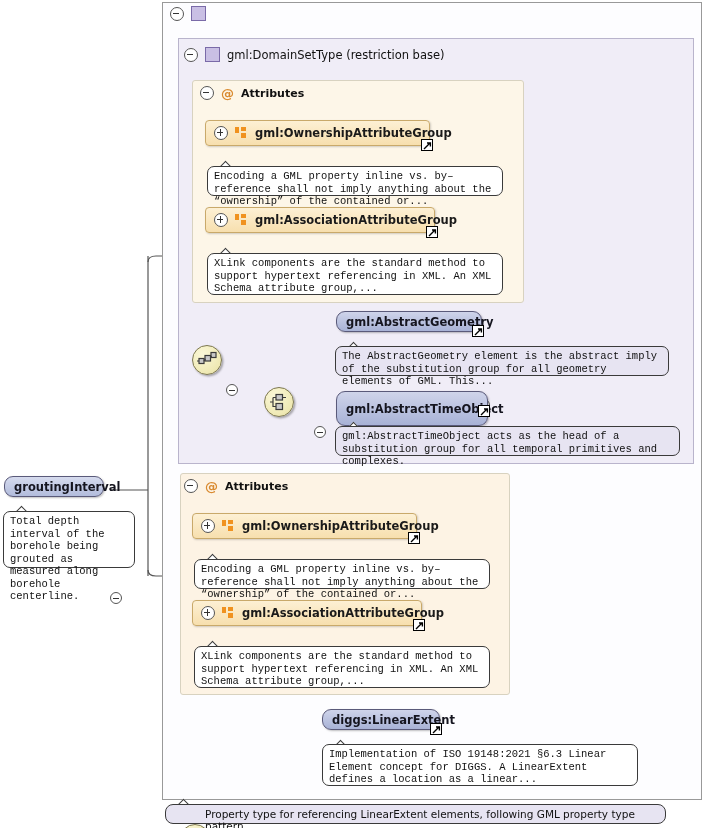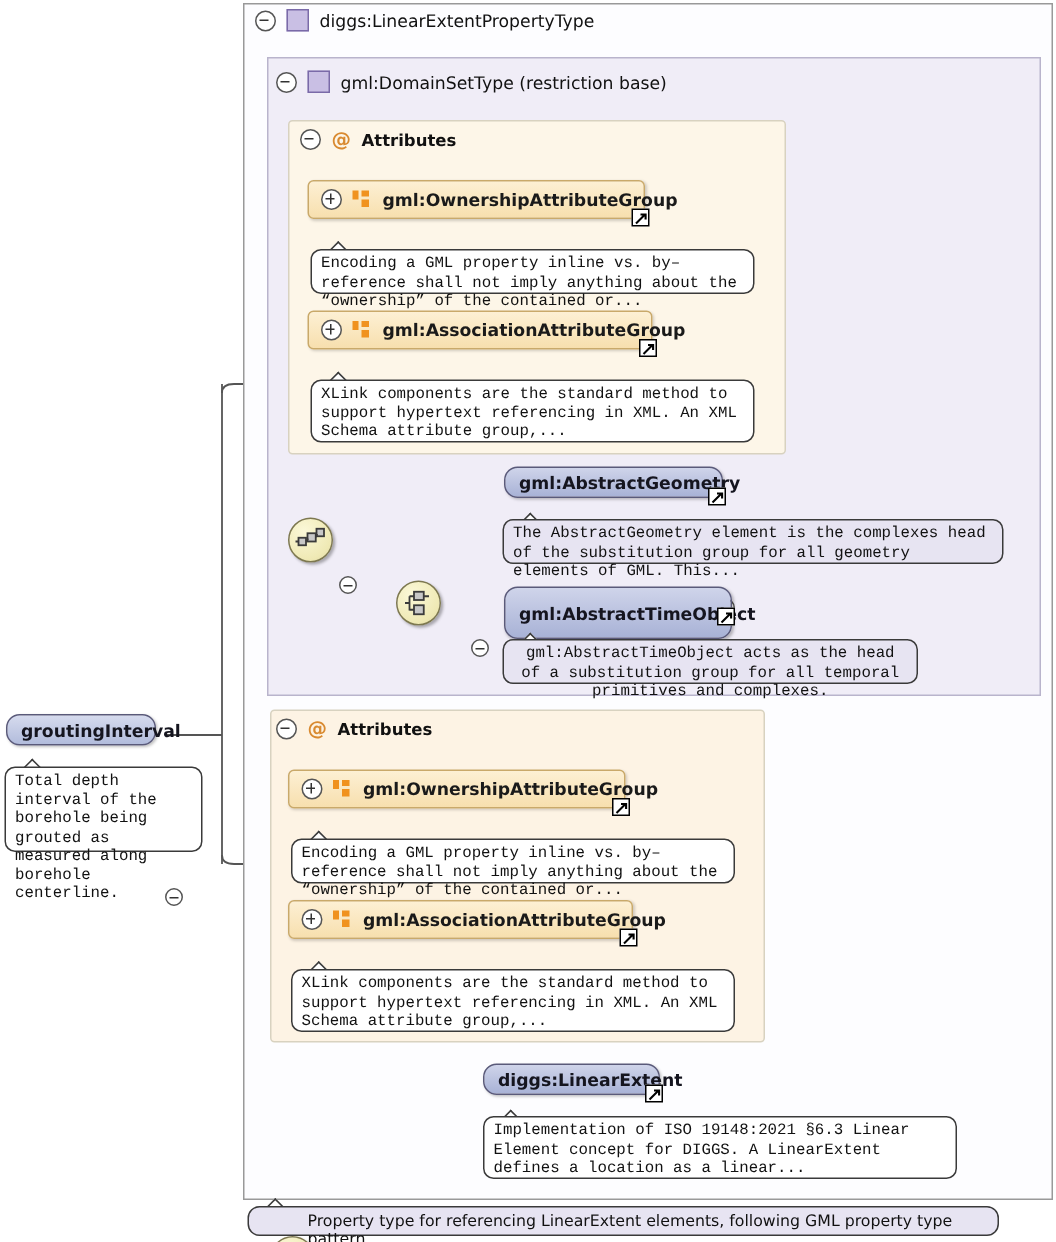--- a/index.html
+++ b/index.html
@@ -139,21 +139,20 @@
   <path d="M234,719 L250,719" stroke="#555" fill="none" stroke-width="1.2"></path>
   <path d="M280,719 L288,719" stroke="#555" fill="none" stroke-width="1.2"></path>
   <path d="M298,719 L322,719" stroke="#555" fill="none" stroke-width="1.2"></path>
 </svg>
 
 <div class="abs panel-outer" style="left:162px;top:2px;width:540px;height:798px;"></div>
 
 <div class="abs hdr" style="left:170px;top:6px;">
   <span class="tgl"></span>
   <span class="ico-ctype"></span>
-  <span class="hdr-label">diggs:LinearExtentPropertyType</span>
 </div>
 
 <div class="abs panel-inner" style="left:178px;top:38px;width:516px;height:426px;"></div>
 
 <div class="abs hdr" style="left:184px;top:47px;">
   <span class="tgl"></span>
   <span class="ico-ctype"></span>
   <span class="hdr-label">gml:DomainSetType (restriction base)</span>
 </div>
 
@@ -225,33 +224,33 @@
 <div class="abs elbox" style="left:336px;top:311px;width:146px;height:21px;">
   <span class="nm">gml:AbstractGeometry</span>
 </div>
 <div class="abs extlink" style="left:472px;top:325px;">
   <svg width="9" height="9" viewBox="0 0 9 9">
       <path d="M1 8 L7 2 M4 2 L7.4 2 L7.4 5.4" stroke="#000" stroke-width="1.4" fill="none"></path>
     </svg>
 </div>
 <div class="abs tgl plus" style="left:478px;top:315px;"></div>
 <div class="abs tailwrap" style="left:346px;top:341px;"></div>
-<div class="abs bub lav" style="left:335px;top:346px;width:334px;height:30px;">The AbstractGeometry element is the complexes head of the substitution group for all geometry elements of GML. This...</div>
+<div class="abs bub lav" style="left:335px;top:346px;width:334px;height:30px;">The AbstractGeometry element is the abstract imply of the substitution group for all geometry elements of GML. This...</div>
 
 <div class="abs elbox" style="left:336px;top:391px;width:152px;height:35px;">
   <span class="nm">gml:AbstractTimeObject</span>
 </div>
 <div class="abs extlink" style="left:478px;top:405px;">
   <svg width="9" height="9" viewBox="0 0 9 9">
       <path d="M1 8 L7 2 M4 2 L7.4 2 L7.4 5.4" stroke="#000" stroke-width="1.4" fill="none"></path>
     </svg>
 </div>
 <div class="abs tgl plus" style="left:485px;top:395px;"></div>
 <div class="abs tailwrap" style="left:346px;top:421px;"></div>
-<div class="abs bub lav" style="left:335px;top:426px;width:277px;height:30px;text-align:center;">gml:AbstractTimeObject acts as the head of a substitution group for all temporal primitives and complexes.</div>
+<div class="abs bub lav" style="left:335px;top:426px;width:345px;height:30px;">gml:AbstractTimeObject acts as the head of a substitution group for all temporal primitives and complexes.</div>
 
 <div class="abs elbox root" style="left:4px;top:476px;width:100px;height:21px;">
   <span class="nm">groutingInterval</span>
 </div>
 <div class="abs tgl" style="left:110px;top:484px;"></div>
 <div class="abs tailwrap" style="left:14px;top:505px;"></div>
 <div class="abs bub" style="left:3px;top:511px;width:132px;height:57px;">Total depth interval of the borehole being grouted as measured along borehole centerline.</div>
 
 <div class="abs panel-attr2" style="left:180px;top:473px;width:330px;height:222px;"></div>
 

